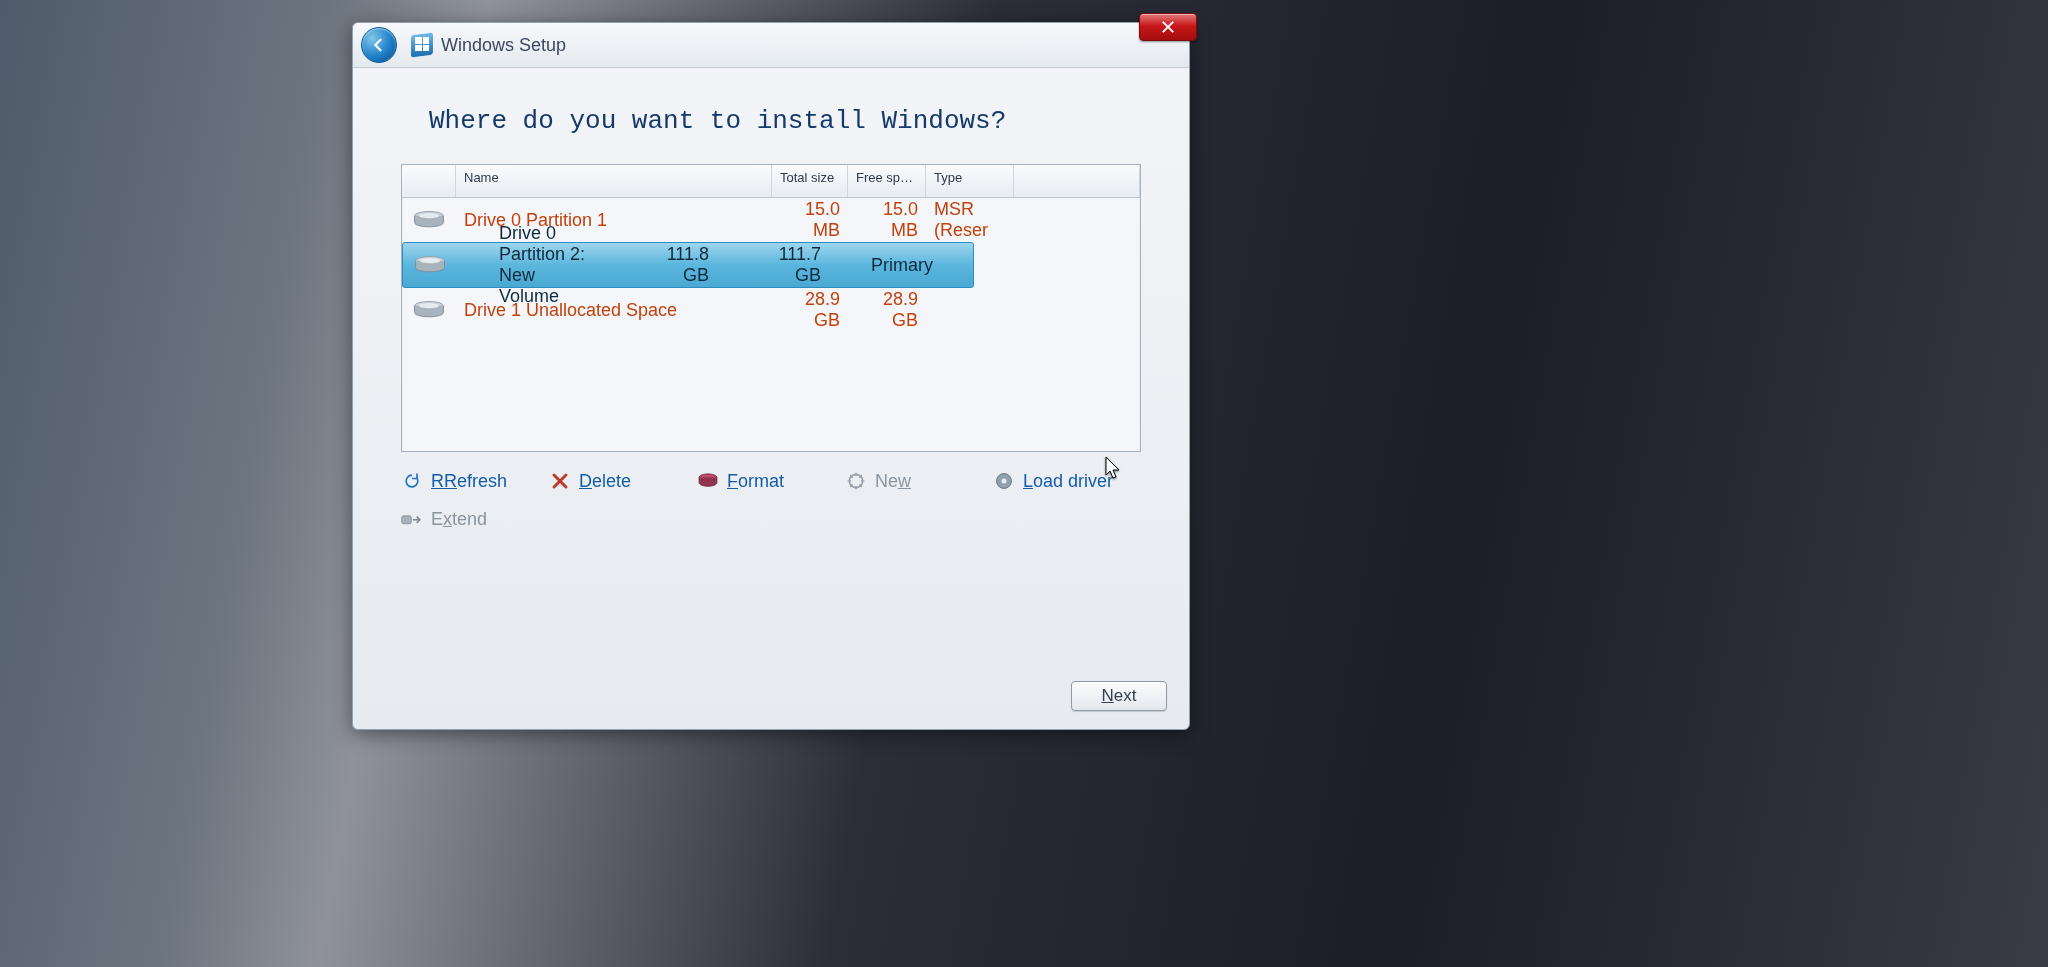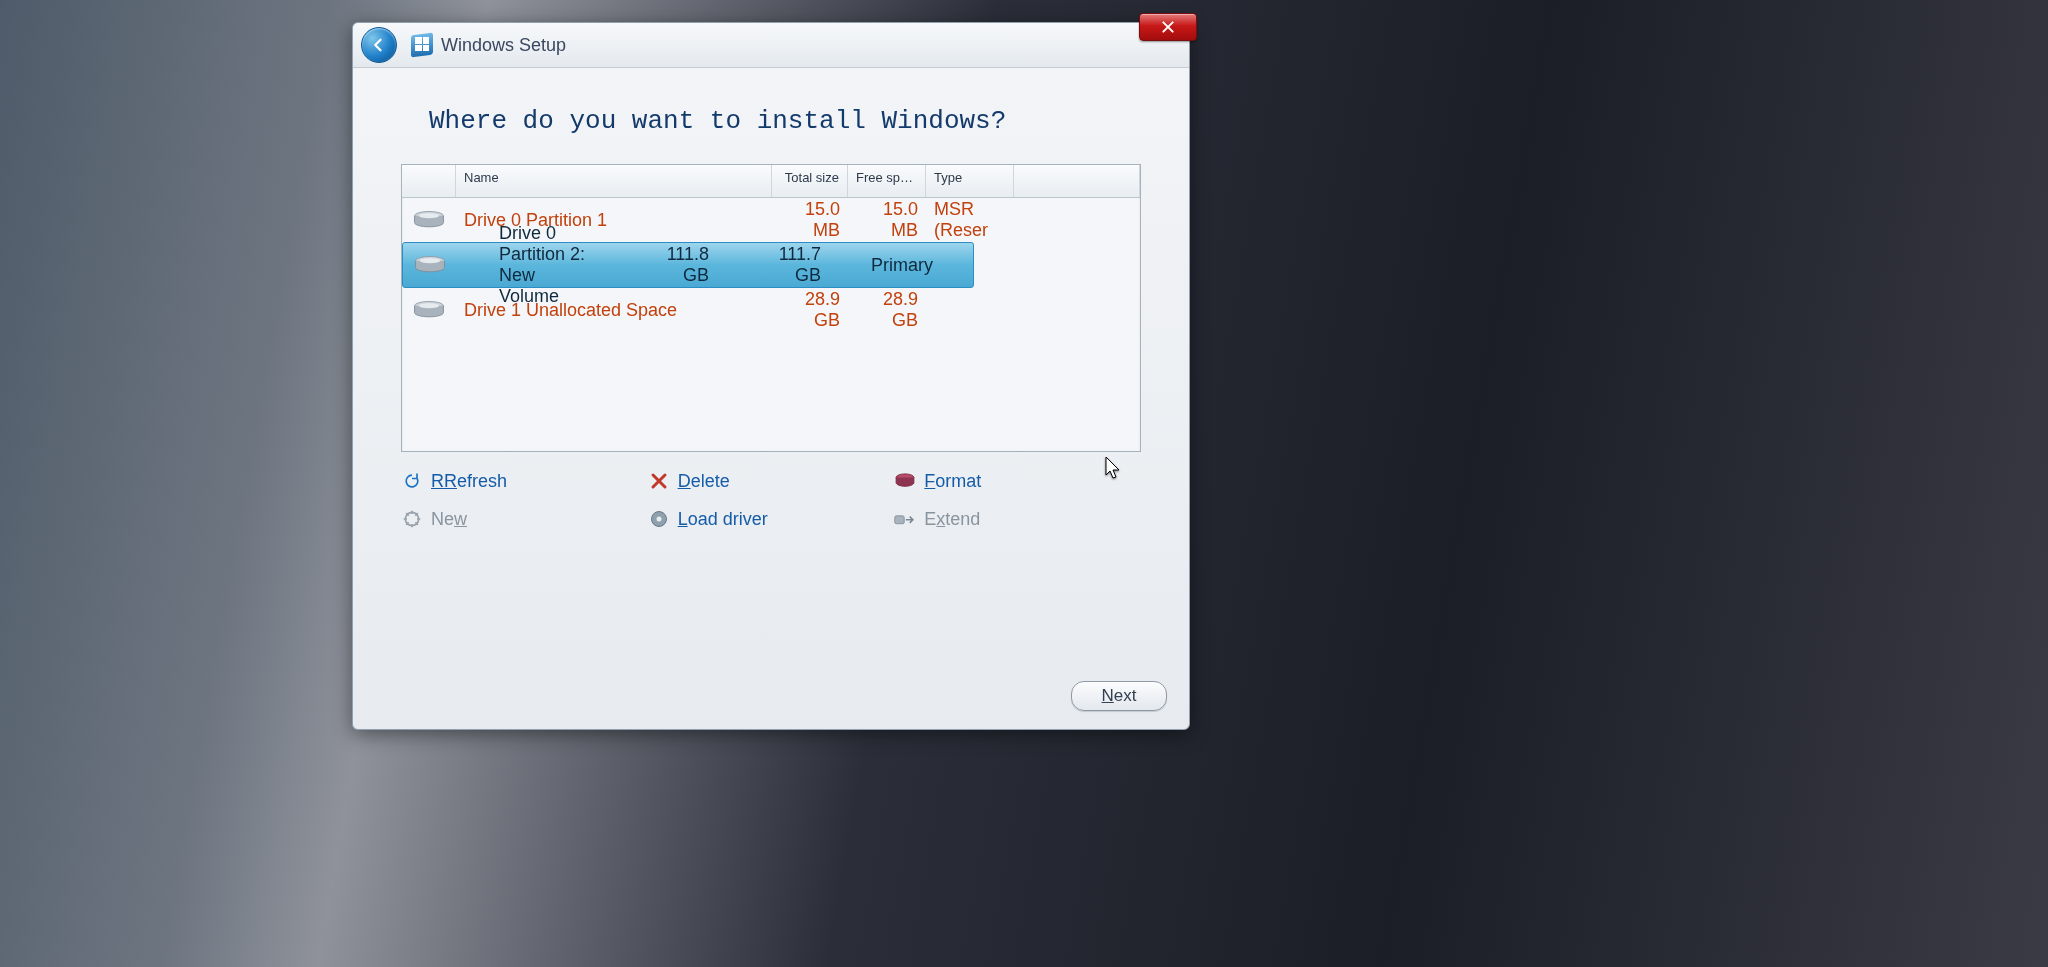--- a/index.html
+++ b/index.html
@@ -39,42 +39,42 @@
   .content{padding:24px 48px 0 48px;}
   h1.page-title{color:#143a6c;font-weight:400;font-size:26px;margin:14px 0 28px 28px;font-family:Liberation Mono, monospace;}
   .disk-list{border:1px solid #a7b2bd;background:#f4f6f9;height:286px;
     margin-left:0;box-shadow:inset 0 1px 3px rgba(0,0,0,.08);position:relative;}
   .cols{display:flex;height:32px;border-bottom:1px solid #bcc5ce;
     background:linear-gradient(#f9fbfd,#e8edf2);font-size:13px;color:#2d3a4a;}
   .cols>div{border-right:1px solid #cfd6dd;padding:5px 8px 0 8px;box-sizing:border-box;
     white-space:nowrap;overflow:hidden;text-overflow:ellipsis;}
   .c-icon{width:54px;border-right:none;}
   .c-name{flex:1;}
-  .c-total{width:76px;text-align:right;}
+  .c-total{width:76px;}
   .c-free{width:78px;text-align:right;}
   .c-type{width:88px;}
   .c-pad{width:126px;border-right:none;}
   .row{display:flex;height:44px;align-items:center;font-size:18px;color:#c2410c;}
   .row .c-icon{display:flex;align-items:center;justify-content:center;}
   .row>div{padding:0 8px;box-sizing:border-box;}
   .row .c-total,.row .c-free{text-align:right;}
   .row.selected{width:570px;margin-left:0;
     background:linear-gradient(#9ed5ed,#5bb6dc 50%,#4aa9d3);
     border:1px solid #2a8ec4;border-radius:3px;color:#0f2a3e;gap:34px;}
   .row.selected .c-pad{width:0;}
   .row.selected .c-type{width:60px;}
   .drive-icon{width:34px;height:22px;}
-  .actions{margin-top:18px;display:grid;grid-template-columns:repeat(3,1fr);
+  .actions{margin-top:18px;display:grid;grid-template-columns:repeat(5,1fr);
     row-gap:16px;font-size:18px;}
   .action{display:flex;align-items:center;gap:8px;color:#155ca8;cursor:pointer;}
   .action.disabled{color:#8a949f;cursor:default;}
   .action .ic{width:22px;height:22px;display:flex;align-items:center;justify-content:center;}
   .action u{text-decoration:underline;}
   .footer{position:absolute;right:22px;bottom:18px;}
-  .next-btn{width:96px;height:30px;border:1px solid #8f99a5;border-radius:13px;
+  .next-btn{width:96px;height:30px;border:1px solid #8f99a5;border-radius:4px;
     background:linear-gradient(#fbfcfd,#e3e8ee);font-size:17px;color:#33404f;
     box-shadow:0 1px 1px rgba(0,0,0,.15), inset 0 1px 0 #fff;cursor:pointer;}
   .cursor{position:absolute;left:700px;top:290px;pointer-events:none;}
   .cursor svg{width:24px;height:28px;filter:drop-shadow(0 1px 1px rgba(0,0,0,.5));}
 </style>
 </head>
 <body>
 
 <div class="window">
 

